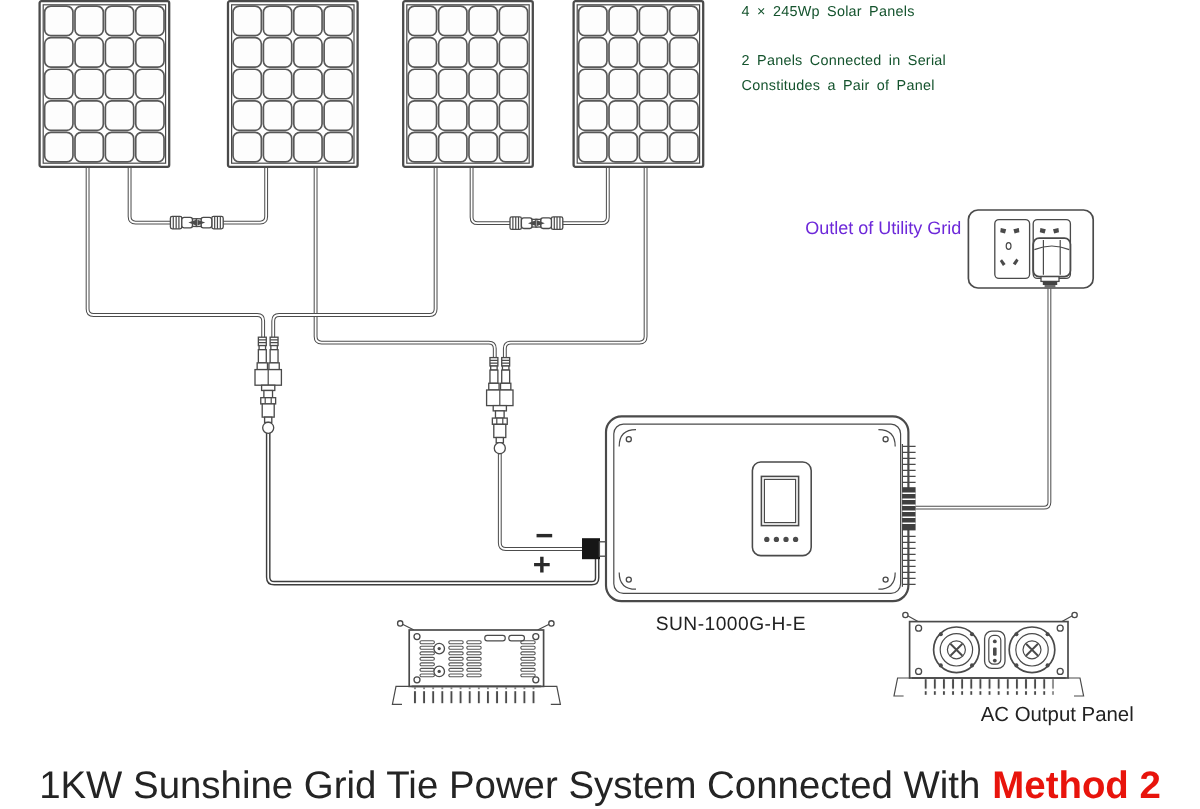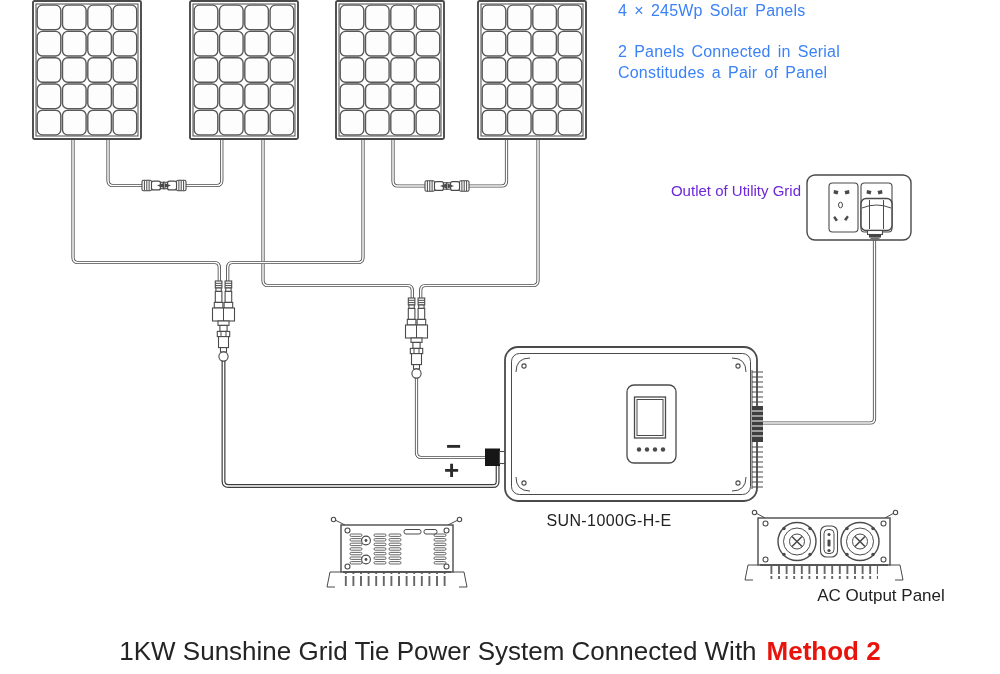--- a/index.html
+++ b/index.html
@@ -10,24 +10,24 @@
   .ln  {fill:#ffffff;stroke:#4a4a4a;stroke-width:1.6;}
   .ln2 {fill:none;stroke:#4a4a4a;stroke-width:1;}
   .lnd {fill:#4a4a4a;stroke:none;}
   .scr {fill:#ffffff;stroke:#4a4a4a;stroke-width:1.1;}
   .cellc{fill:#fdfdfd;stroke:#585858;stroke-width:1.4;}
   .wo{fill:none;stroke:#4c4c4c;stroke-width:3.2;}
   .wt{stroke-width:3.9;stroke:#3d3d3d;}
   .wi{fill:none;stroke:#ffffff;stroke-width:1.5;}
   .fin{stroke:#4a4a4a;stroke-width:1.1;}
   
-  .note{position:absolute;font-size:16px;color:#3b82f6;letter-spacing:.2px;word-spacing:2.5px;white-space:nowrap;}
+  .note{position:absolute;font-size:12px;color:#14532d;letter-spacing:.2px;word-spacing:2.5px;white-space:nowrap;}
   .lbl {position:absolute;font-size:17px;color:#222;text-align:center;white-space:nowrap;}
   .sign{position:absolute;font-size:26px;font-weight:bold;color:#2a2a2a;line-height:1;}
-  #title{position:absolute;left:0;right:0;top:636px;text-align:center;font-size:26px;color:#242424;}
+  #title{position:absolute;left:0;right:0;top:636px;text-align:center;font-size:32px;color:#242424;}
   #title .red{color:#e8140c;font-weight:bold;margin-left:10px;}
   #outlet-label{position:absolute;left:645px;top:182px;width:156px;text-align:right;font-size:15px;color:#6d28d9;white-space:nowrap;}
 </style>
 </head>
 <body>
 
 <div id="stage">
 
 <svg id="art" width="1000" height="674" viewBox="0 0 1000 674">
   <defs>

